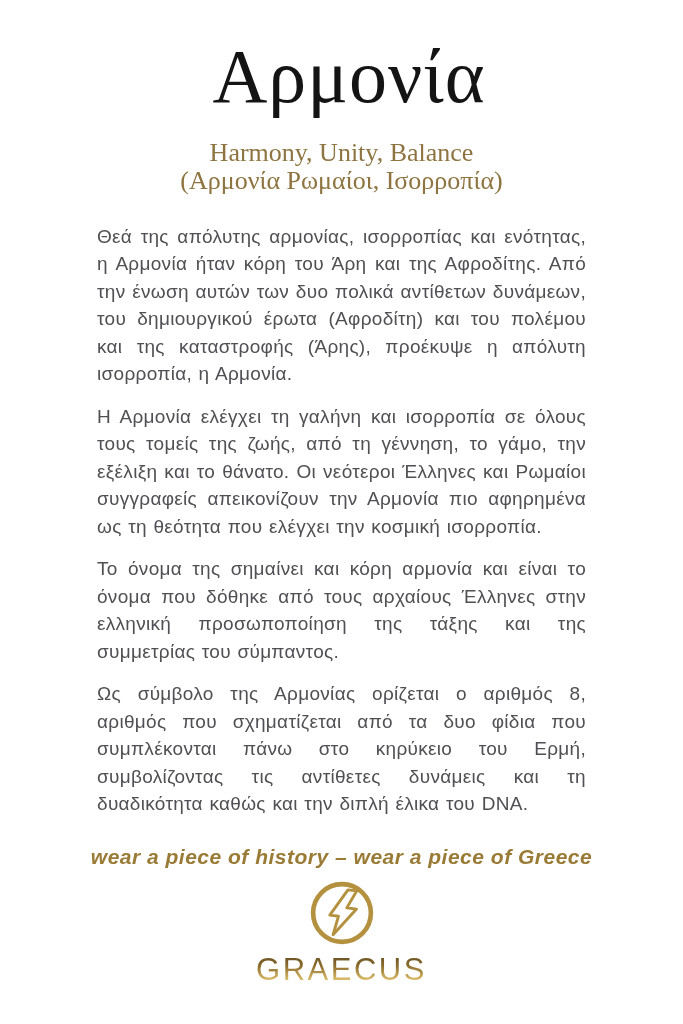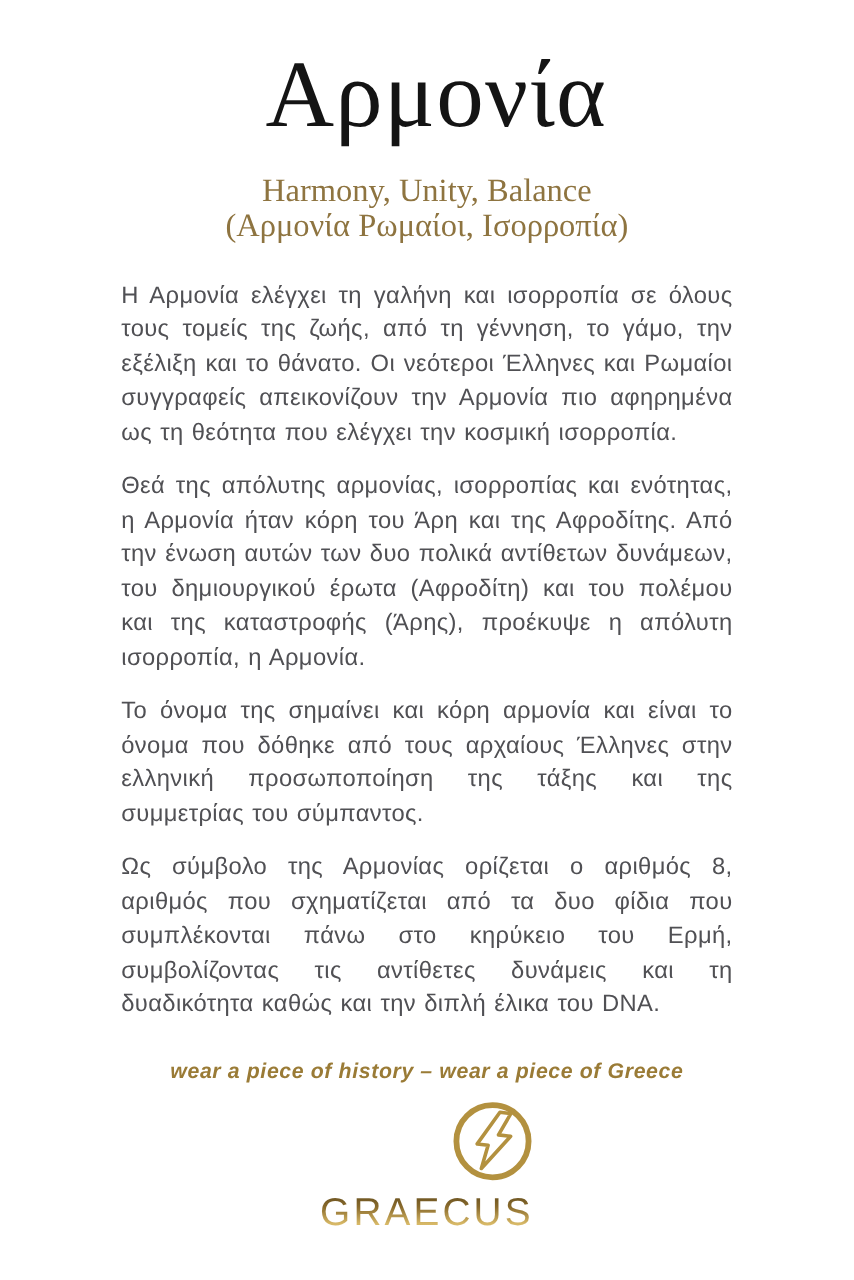--- a/index.html
+++ b/index.html
@@ -53,31 +53,31 @@
   .body-copy p {
     margin: 0 0 15px 0;
   }
   .body-copy p:last-child {
     margin-bottom: 0;
   }
   .tagline {
     margin-top: 26px;
     font-style: italic;
     font-weight: bold;
-    font-size: 17px;
+    font-size: 21px;
     line-height: 26px;
     color: #9a7b36;
     letter-spacing: 0.5px;
     text-align: center;
   }
   .logo-block {
     margin-top: 10px;
     display: flex;
     flex-direction: column;
-    align-items: flex-end;
+    align-items: center;
   }
   .logo-icon {
     display: block;
   }
   .brand-name {
     margin-top: 6px;
     font-family: "Liberation Sans", sans-serif;
     font-weight: 400;
     font-size: 31px;
     line-height: 36px;
@@ -95,22 +95,22 @@
 <div class="page">
 
   <h1 class="title">Αρμονία</h1>
 
   <div class="subtitle">
     <div>Harmony, Unity, Balance</div>
     <div>(Αρμονία Ρωμαίοι, Ισορροπία)</div>
   </div>
 
   <div class="body-copy">
+    <p>Θεά της απόλυτης αρμονίας, ισορροπίας και ενότητας, η Αρμονία ήταν κόρη του Άρη και της Αφροδίτης. Από την ένωση αυτών των δυο πολικά αντίθετων δυνάμεων, του δημιουργικού έρωτα (Αφροδίτη) και του πολέμου και της καταστροφής (Άρης), προέκυψε η απόλυτη ισορροπία, η Αρμονία.</p>
     <p>Η Αρμονία ελέγχει τη γαλήνη και ισορροπία σε όλους τους τομείς της ζωής, από τη γέννηση, το γάμο, την εξέλιξη και το θάνατο. Οι νεότεροι Έλληνες και Ρωμαίοι συγγραφείς απεικονίζουν την Αρμονία πιο αφηρημένα ως τη θεότητα που ελέγχει την κοσμική ισορροπία.</p>
-    <p>Θεά της απόλυτης αρμονίας, ισορροπίας και ενότητας, η Αρμονία ήταν κόρη του Άρη και της Αφροδίτης. Από την ένωση αυτών των δυο πολικά αντίθετων δυνάμεων, του δημιουργικού έρωτα (Αφροδίτη) και του πολέμου και της καταστροφής (Άρης), προέκυψε η απόλυτη ισορροπία, η Αρμονία.</p>
     <p>Το όνομα της σημαίνει και κόρη αρμονία και είναι το όνομα που δόθηκε από τους αρχαίους Έλληνες στην ελληνική προσωποποίηση της τάξης και της συμμετρίας του σύμπαντος.</p>
     <p>Ως σύμβολο της Αρμονίας ορίζεται ο αριθμός 8, αριθμός που σχηματίζεται από τα δυο φίδια που συμπλέκονται πάνω στο κηρύκειο του Ερμή, συμβολίζοντας τις αντίθετες δυνάμεις και τη δυαδικότητα καθώς και την διπλή έλικα του DNA.</p>
   </div>
 
   <div class="tagline">wear a piece of history – wear a piece of Greece</div>
 
   <div class="logo-block">
     <svg class="logo-icon" width="66" height="66" viewBox="0 0 64 64" aria-hidden="true">
       <circle cx="32" cy="32" r="28" fill="none" stroke="#b3913f" stroke-width="4.5"></circle>
       <path d="M35 9 L20.5 35.5 L29 35.5 L26 54 L45.5 26.5 L36 26.5 L43.5 9 Z" fill="none" stroke="#b3913f" stroke-width="2.8" stroke-linejoin="round" transform="rotate(7 32 32)"></path>

